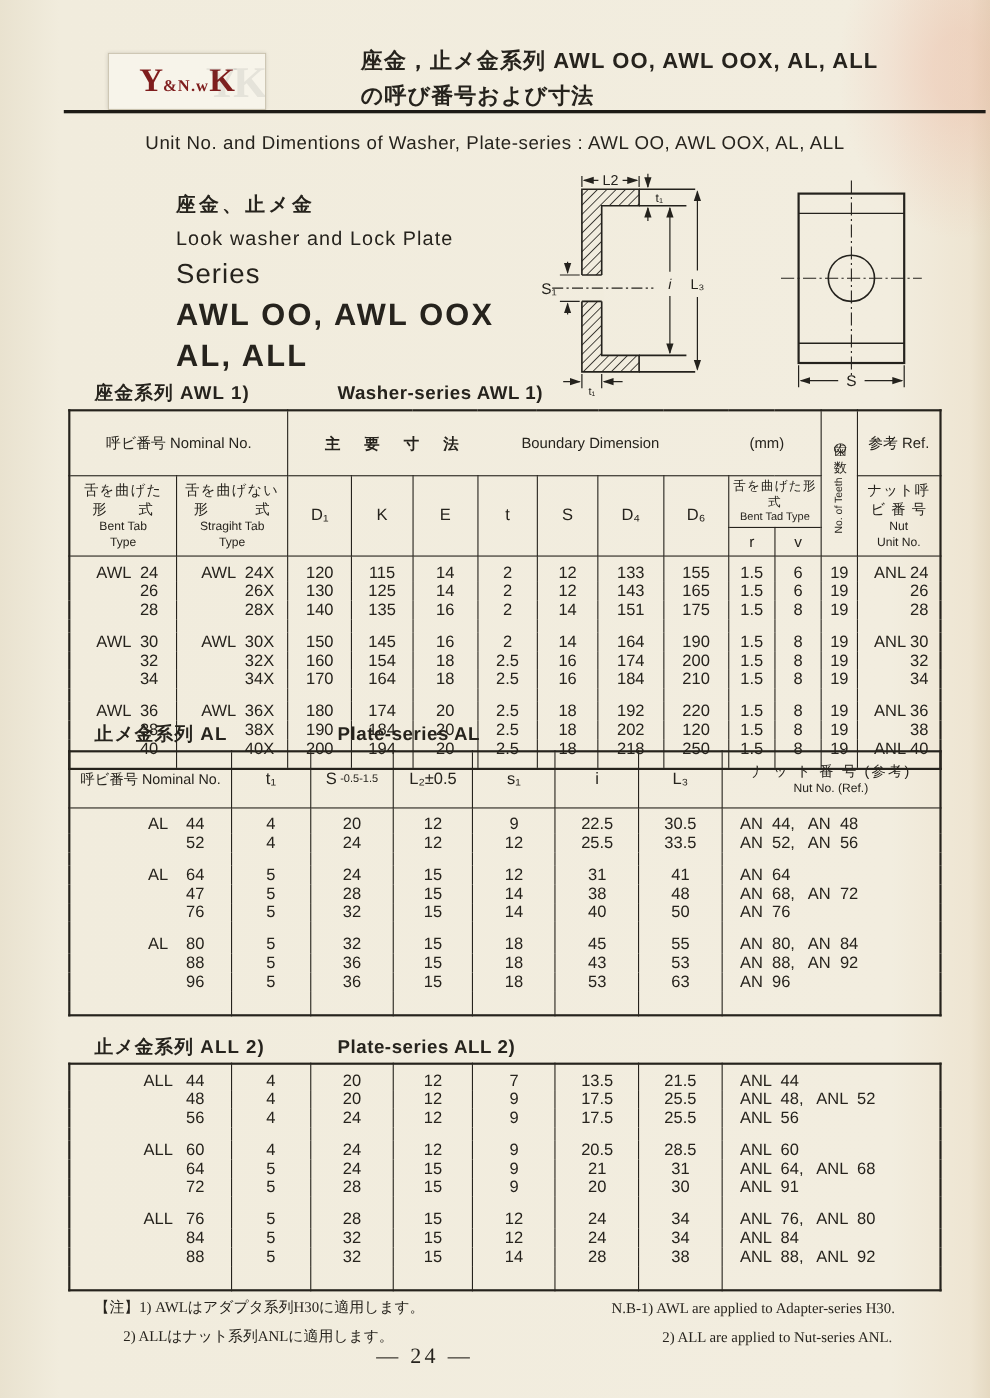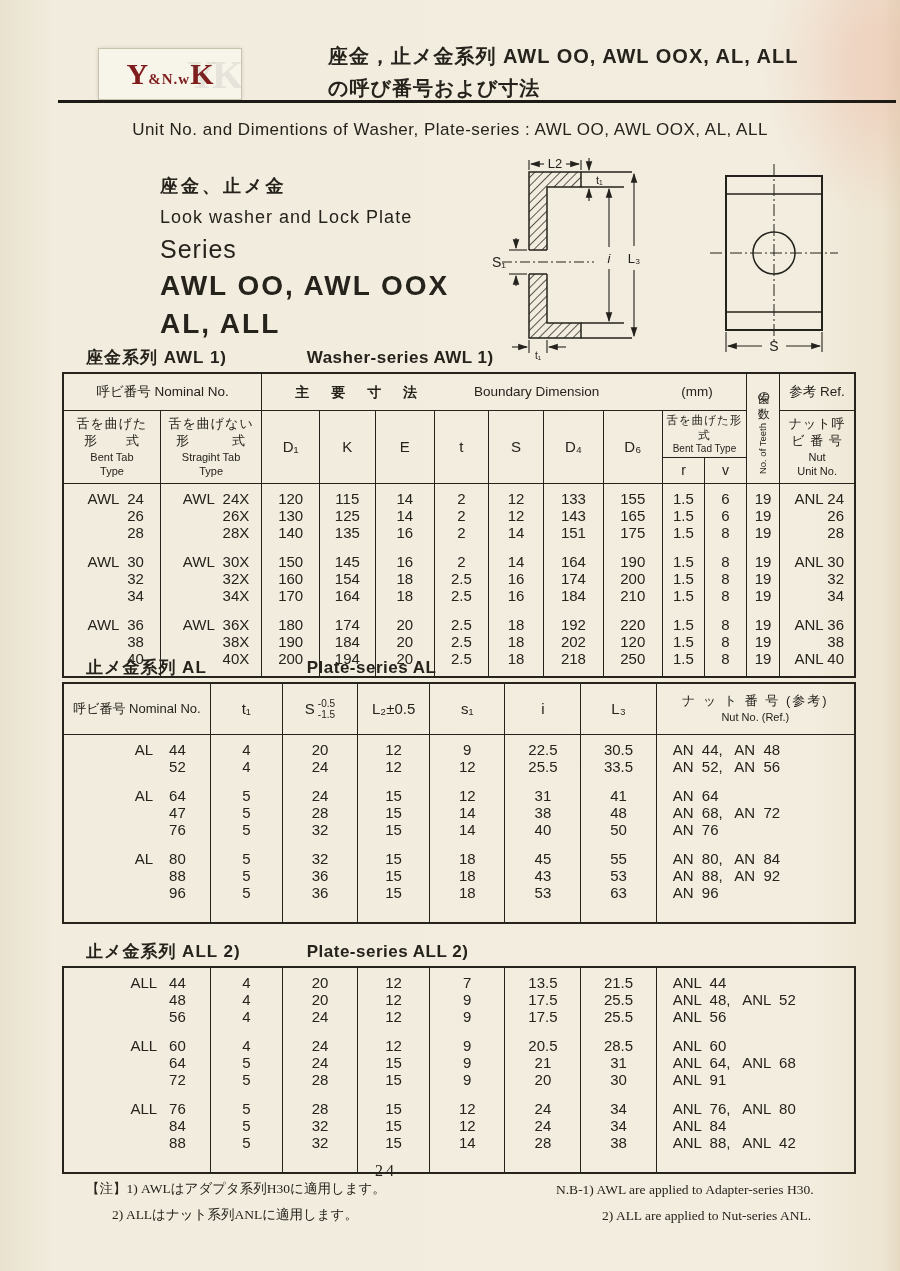--- a/index.html
+++ b/index.html
@@ -53,51 +53,51 @@
   .dtable tbody tr:last-child td{padding-bottom:9px;}
   .dtable tr.spacer td{height:12px;}
   .dtable thead tr:last-child th{border-bottom:1.5px solid #26231d;}
   th .jp{display:block;white-space:pre-line;font-size:13px;letter-spacing:1px;}
   th .en{display:block;white-space:pre-line;font-size:11px;letter-spacing:0;}
   
   .washer{top:372px;}
   .washer tr.hr1 th{height:26px;font-size:13.5px;}
   .washer tr.hr2 th{height:44px;}
   .washer tr.hr3 th{height:23px;font-size:14px;}
-  .washer .th-dims{padding:5px 14px;}
+  .washer .th-dims{padding:16px 14px;}
   .washer .th-dims .in{display:flex;align-items:center;justify-content:center;gap:0;}
   .washer .dims-jp{letter-spacing:9px;font-size:14px;font-weight:bold;}
   .washer .dims-en{margin-left:48px;}
   .washer .dims-unit{margin-left:82px;}
   .washer .th-teeth{padding:2px 0;}
   .washer .th-teeth .wrap{display:flex;flex-direction:column;align-items:center;height:92px;justify-content:space-between;}
   .washer .teeth-jp{writing-mode:vertical-rl;font-size:12px;letter-spacing:1px;}
   .washer .teeth-en{writing-mode:vertical-rl;transform:rotate(180deg);font-size:9.5px;}
   .washer .th-sym{font-size:15px;}
   .washer td:nth-child(1){text-align:right;padding-right:16px;}
   .washer td:nth-child(2){text-align:right;padding-right:12px;}
   .washer td:nth-child(13){text-align:right;padding-right:10px;}
   
   .pseries td:nth-child(1){text-align:right;padding-right:24px;}
   .pseries td:nth-child(8){text-align:left;padding-left:16px;}
   .table-al{top:682px;}
   .table-al thead th{height:48px;font-size:15px;}
   .th-s .in{display:inline-flex;align-items:center;gap:3px;}
-  .th-s .tol{display:inline-flex;flex-direction:column;font-size:10px;line-height:1.15;text-align:left;}
+  .th-s .tol{display:inline-flex;flex-direction:row;font-size:10px;line-height:1.15;text-align:left;}
   .th-nut2 .jp{font-size:13px;letter-spacing:2px;}
   .th-nut2 .en{font-size:11px;}
   .table-all{top:966px;}
   
   .notes{font-family:"Liberation Serif","DejaVu Serif",serif;font-size:13.5px;line-height:26px;white-space:nowrap;}
   .notes-jp{left:86px;top:1176px;}
   .notes-jp .l2{padding-left:26px;}
   .notes-en{left:556px;top:1177px;}
   .notes-en .l2{padding-left:46px;}
-  .pageno{left:0;top:1162px;width:772px;text-align:center;
-    font-family:"Liberation Serif","DejaVu Serif",serif;font-size:16px;letter-spacing:3px;}
+  .pageno{left:0;top:1222px;width:772px;text-align:center;
+    font-family:"Liberation Serif","DejaVu Serif",serif;font-size:20px;letter-spacing:3px;}
 </style>
 </head>
 <body>
 
 <div class="abs logo-box">
   <span class="logo-ghost">YK</span>
   <span class="logo-txt"><span class="big">Y</span><span class="small">&amp;N.w</span><span class="big">K</span></span>
 </div>
 
 <div class="abs title-jp">
@@ -694,21 +694,21 @@
         <td>ANL  84</td>
       </tr>
       <tr>
         <td>88</td>
         <td>5</td>
         <td>32</td>
         <td>15</td>
         <td>14</td>
         <td>28</td>
         <td>38</td>
-        <td>ANL  88,   ANL  42</td>
+        <td>ANL  88,   ANL  92</td>
       </tr>
       <tr class="spacer">
         <td></td>
         <td></td>
         <td></td>
         <td></td>
         <td></td>
         <td></td>
         <td></td>
         <td></td>

